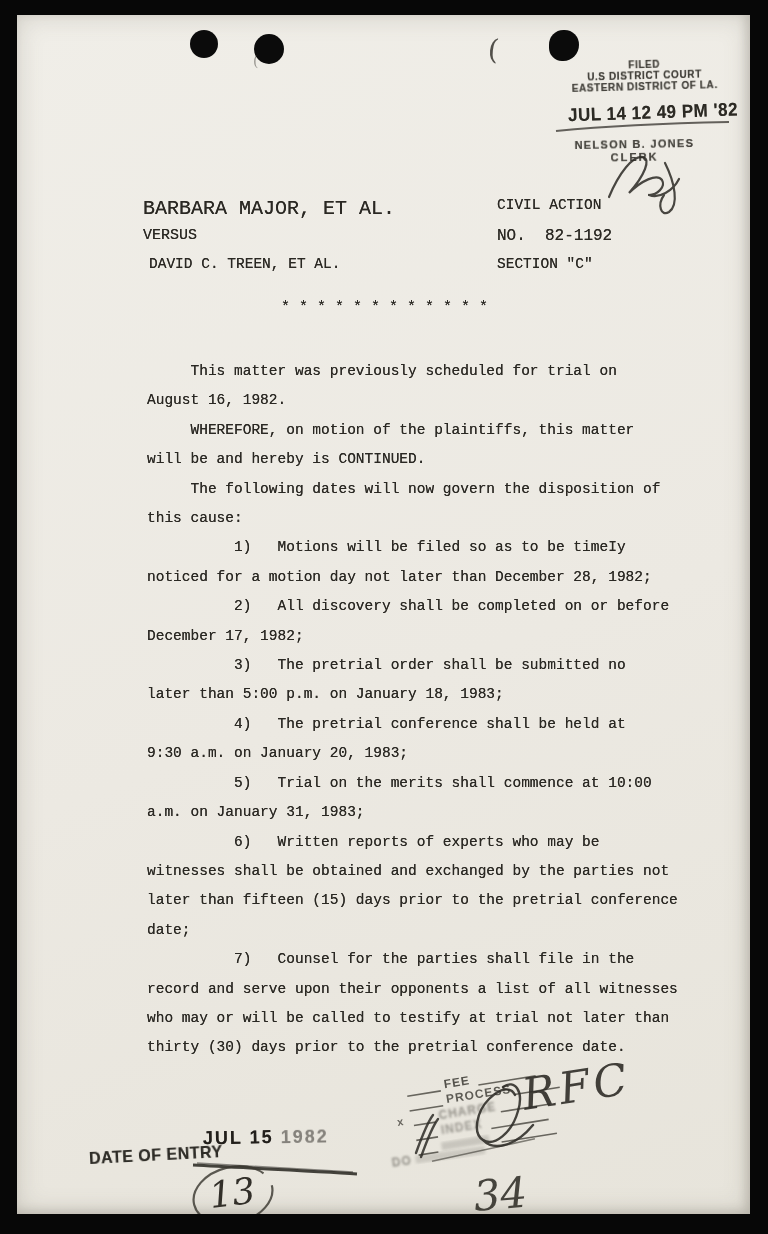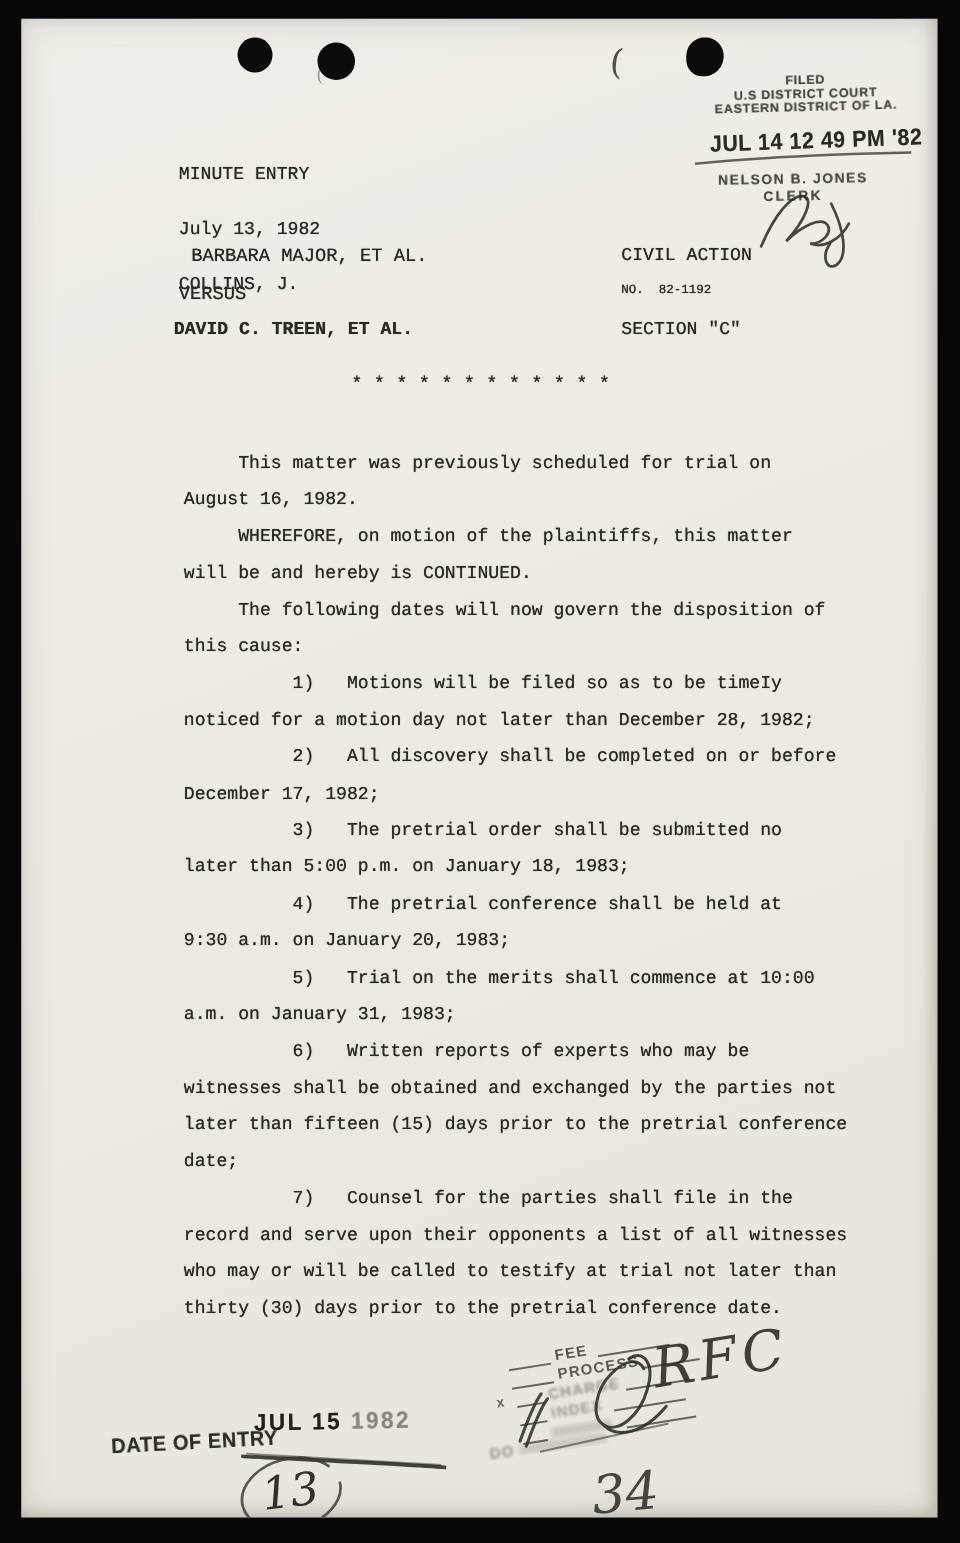--- a/index.html
+++ b/index.html
@@ -35,42 +35,37 @@
 
 <div id="paper">
 
   <div class="hole" style="left:173px;top:15px;width:28px;height:28px;"></div>
   <div class="hole" style="left:237px;top:19px;width:30px;height:30px;"></div>
   <div class="hole" style="left:532px;top:15px;width:30px;height:31px;border-radius:50% 50% 55% 45%;"></div>
 
   <div class="abs" style="left:471px;top:18px;font-size:28px;color:#2b2924;opacity:.8;transform:rotate(6deg);font-family:'DejaVu Serif',serif;">(</div>
   <div class="abs" style="left:236px;top:38px;font-size:14px;color:#2b2924;opacity:.45;font-family:'DejaVu Serif',serif;">(</div>
 
-  <div class="abs mono" style="left:126px;top:89px;font-size:14.5px;line-height:14.6px;white-space:pre;">
-    <div>MINUTE ENTRY</div>
-    <div>July 13, 1982</div>
-    <div>COLLINS, J.</div>
-  </div>
 
   <div class="abs stampf soft" style="left:520px;top:45px;width:215px;text-align:center;font-size:10px;line-height:10.8px;letter-spacing:.6px;transform:rotate(-1.5deg);opacity:.92;">
     <div>FILED</div>
     <div>U.S DISTRICT COURT</div>
     <div>EASTERN DISTRICT OF LA.</div>
   </div>
   <div class="abs stampf" style="left:536px;top:88px;width:200px;text-align:center;font-size:17px;letter-spacing:.5px;transform:rotate(-2deg) scaleY(1.08);color:#2c2a24;">JUL 14 12 49 PM '82</div>
   <div class="abs stampf soft" style="left:535px;top:123px;width:165px;text-align:center;font-size:11px;line-height:12.5px;letter-spacing:1.3px;transform:rotate(-1deg);opacity:.9;">
     <div>NELSON B. JONES</div>
     <div style="letter-spacing:2px;">CLERK</div>
   </div>
 
-  <div class="abs mono" style="left:136px;top:182px;font-size:15px;">BARBARA MAJOR, ET AL.</div>
+  <div class="abs mono" style="left:126px;top:182px;font-size:20px;">BARBARA MAJOR, ET AL.</div>
   <div class="abs mono" style="left:126px;top:212px;font-size:15px;">VERSUS</div>
-  <div class="abs mono" style="left:122px;top:241px;font-size:14.5px;font-weight:bold;">DAVID C. TREEN, ET AL.</div>
+  <div class="abs mono" style="left:132px;top:241px;font-size:14.5px;">DAVID C. TREEN, ET AL.</div>
   <div class="abs mono" style="left:480px;top:182px;font-size:14.5px;font-family:Liberation Mono, monospace;">CIVIL ACTION</div>
-  <div class="abs mono" style="left:480px;top:212px;font-size:10px;white-space:pre;">NO.  82-1192</div>
+  <div class="abs mono" style="left:480px;top:212px;font-size:16px;white-space:pre;">NO.  82-1192</div>
   <div class="abs mono" style="left:480px;top:241px;font-size:14.5px;">SECTION "C"</div>
 
   <div class="abs mono" style="left:264px;top:284px;font-size:15px;white-space:pre;">* * * * * * * * * * * *</div>
 
   <pre class="abs mono" style="left:126px;top:338px;width:545px;font-size:14.5px;line-height:29.4px;white-space:pre;">     This matter was previously scheduled for trial on
 August 16, 1982.
      WHEREFORE, on motion of the plaintiffs, this matter
 will be and hereby is CONTINUED.
      The following dates will now govern the disposition of
 this cause:

